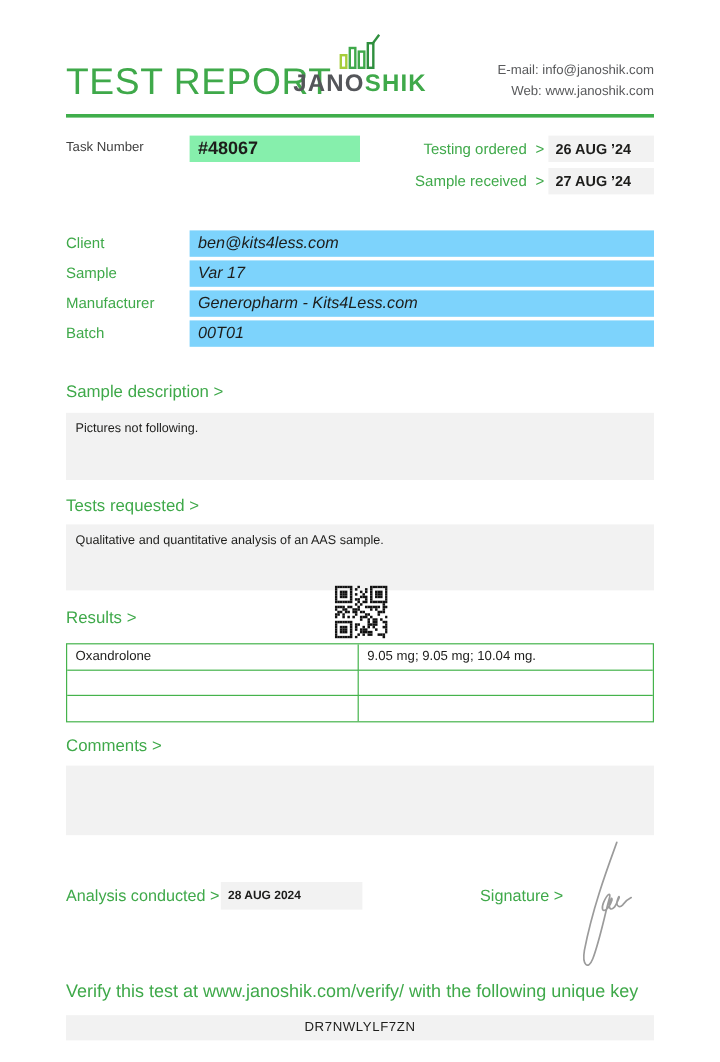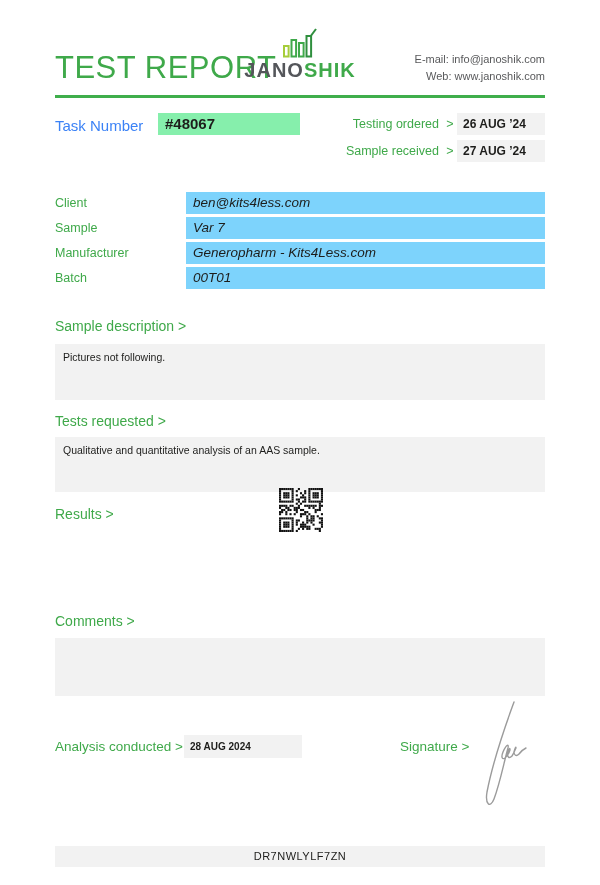--- a/index.html
+++ b/index.html
@@ -9,31 +9,31 @@
   }
   
   .title{position:absolute;left:55px;top:50px;font-size:31px;letter-spacing:.5px;color:#3fa94a;font-weight:500;}
   .brand{position:absolute;left:0;right:0;top:28px;display:flex;flex-direction:column;align-items:center;}
   .brand-name{font-size:20px;font-weight:bold;letter-spacing:1px;line-height:1;margin-top:2px;}
   .brand-name .bn-dark{color:#54565a;}
   .brand-name .bn-green{color:#3fa94a;}
   .contact{position:absolute;right:55px;top:51px;text-align:right;font-size:11px;color:#58595b;line-height:1.5;}
   .divider{position:absolute;left:55px;right:55px;top:95px;height:3px;background:#3fae4b;}
   
-  .task-label{position:absolute;left:55px;top:117px;font-size:15px;color:#3b82f6;}
+  .task-label{position:absolute;left:55px;top:117px;font-size:11px;color:#404040;}
   .task-value{position:absolute;left:158px;top:113px;width:142px;height:22px;background:#86efac;
     font-size:15px;font-weight:bold;line-height:22px;padding-left:7px;box-sizing:border-box;}
   .dates{position:absolute;right:55px;top:113px;display:grid;grid-template-columns:auto 14px 88px;
     grid-row-gap:5px;align-items:center;}
   .date-label{font-size:12.5px;color:#3fa94a;text-align:right;padding-right:4px;}
   .date-arrow{font-size:12.5px;color:#3fa94a;text-align:center;}
   .date-value{background:#f2f2f2;height:22px;font-size:12px;font-weight:bold;line-height:22px;padding-left:6px;box-sizing:border-box;}
   
   .info{position:absolute;left:55px;right:55px;top:192px;}
-  .info-row{display:grid;grid-template-columns:103px 1fr;height:22px;margin-bottom:3px;gap:28px;}
+  .info-row{display:grid;grid-template-columns:103px 1fr;height:22px;margin-bottom:3px;}
   .info-label{font-size:12.5px;color:#3fa94a;line-height:22px;}
   .info-value{background:#7dd3fc;font-size:13.5px;line-height:22px;padding-left:7px;font-style:italic;}
   
   .sec-head{position:absolute;left:55px;font-size:14px;color:#3fa94a;}
   .sec-box{position:absolute;left:55px;right:55px;background:#f2f2f2;font-size:10.5px;line-height:1.4;
     padding:6px 8px;box-sizing:border-box;}
   
   .qr{position:absolute;left:279px;top:488px;width:44px;height:44px;}
   .rtable{position:absolute;left:55px;right:55px;top:536px;border:1.6px solid #45b34c;
     display:grid;grid-template-columns:243px 1fr;}
@@ -90,21 +90,21 @@
     <span class="date-value">27 AUG ’24</span>
   </div>
 
   <div class="info">
     <div class="info-row">
       <span class="info-label">Client</span>
       <span class="info-value">ben@kits4less.com</span>
     </div>
     <div class="info-row">
       <span class="info-label">Sample</span>
-      <span class="info-value">Var 7</span>
+      <span class="info-value">Var 17</span>
     </div>
     <div class="info-row">
       <span class="info-label">Manufacturer</span>
       <span class="info-value">Generopharm - Kits4Less.com</span>
     </div>
     <div class="info-row">
       <span class="info-label">Batch</span>
       <span class="info-value">00T01</span>
     </div>
   </div>
@@ -325,30 +325,39 @@
       <rect x="1" y="20" width="1" height="1" fill="#111"></rect>
       <rect x="2" y="20" width="1" height="1" fill="#111"></rect>
       <rect x="3" y="20" width="1" height="1" fill="#111"></rect>
       <rect x="4" y="20" width="1" height="1" fill="#111"></rect>
       <rect x="5" y="20" width="1" height="1" fill="#111"></rect>
       <rect x="6" y="20" width="1" height="1" fill="#111"></rect>
       <rect x="8" y="20" width="1" height="1" fill="#111"></rect>
       <rect x="19" y="20" width="1" height="1" fill="#111"></rect>
     </svg>
 
+  <div class="rtable">
+    <div class="rcell name">Oxandrolone</div>
+    <div class="rcell">9.05 mg; 9.05 mg; 10.04 mg.</div>
+    <div class="rcell name"></div>
+    <div class="rcell"></div>
+    <div class="rcell name last"></div>
+    <div class="rcell last"></div>
+  </div>
 
   <div class="sec-head" style="top:613px">Comments &gt;</div>
   <div class="sec-box" style="top:638px;height:58px"></div>
 
   <div class="analysis-label">Analysis conducted &gt;</div>
   <div class="analysis-value">28 AUG 2024</div>
   <div class="sig-label">Signature &gt;</div>
 
   <svg class="sig" viewBox="0 0 72 120">
     <path d="M46 4 C38 26 26 58 19 94 C17 106 22 111 26 101 C32 85 36 64 40 50
              C41 45 38 47 35 54 C33 59 34 62 37 60 C40 58 41 55 42 52
              C42 49 41 51 40 55 C39 59 41 61 44 58 C46 55 47 52 48 50
              C48 48 47 50 46 54 C46 57 48 59 51 56 C53 53 56 51 58 50" fill="none" stroke="#9b9b9b" stroke-width="1.4" stroke-linecap="round"></path>
   </svg>
 
+  <div class="verify-line">Verify this test at www.janoshik.com/verify/ with the following unique key</div>
   <div class="key-bar">DR7NWLYLF7ZN</div>
 
 </div>
 
 </body></html>

